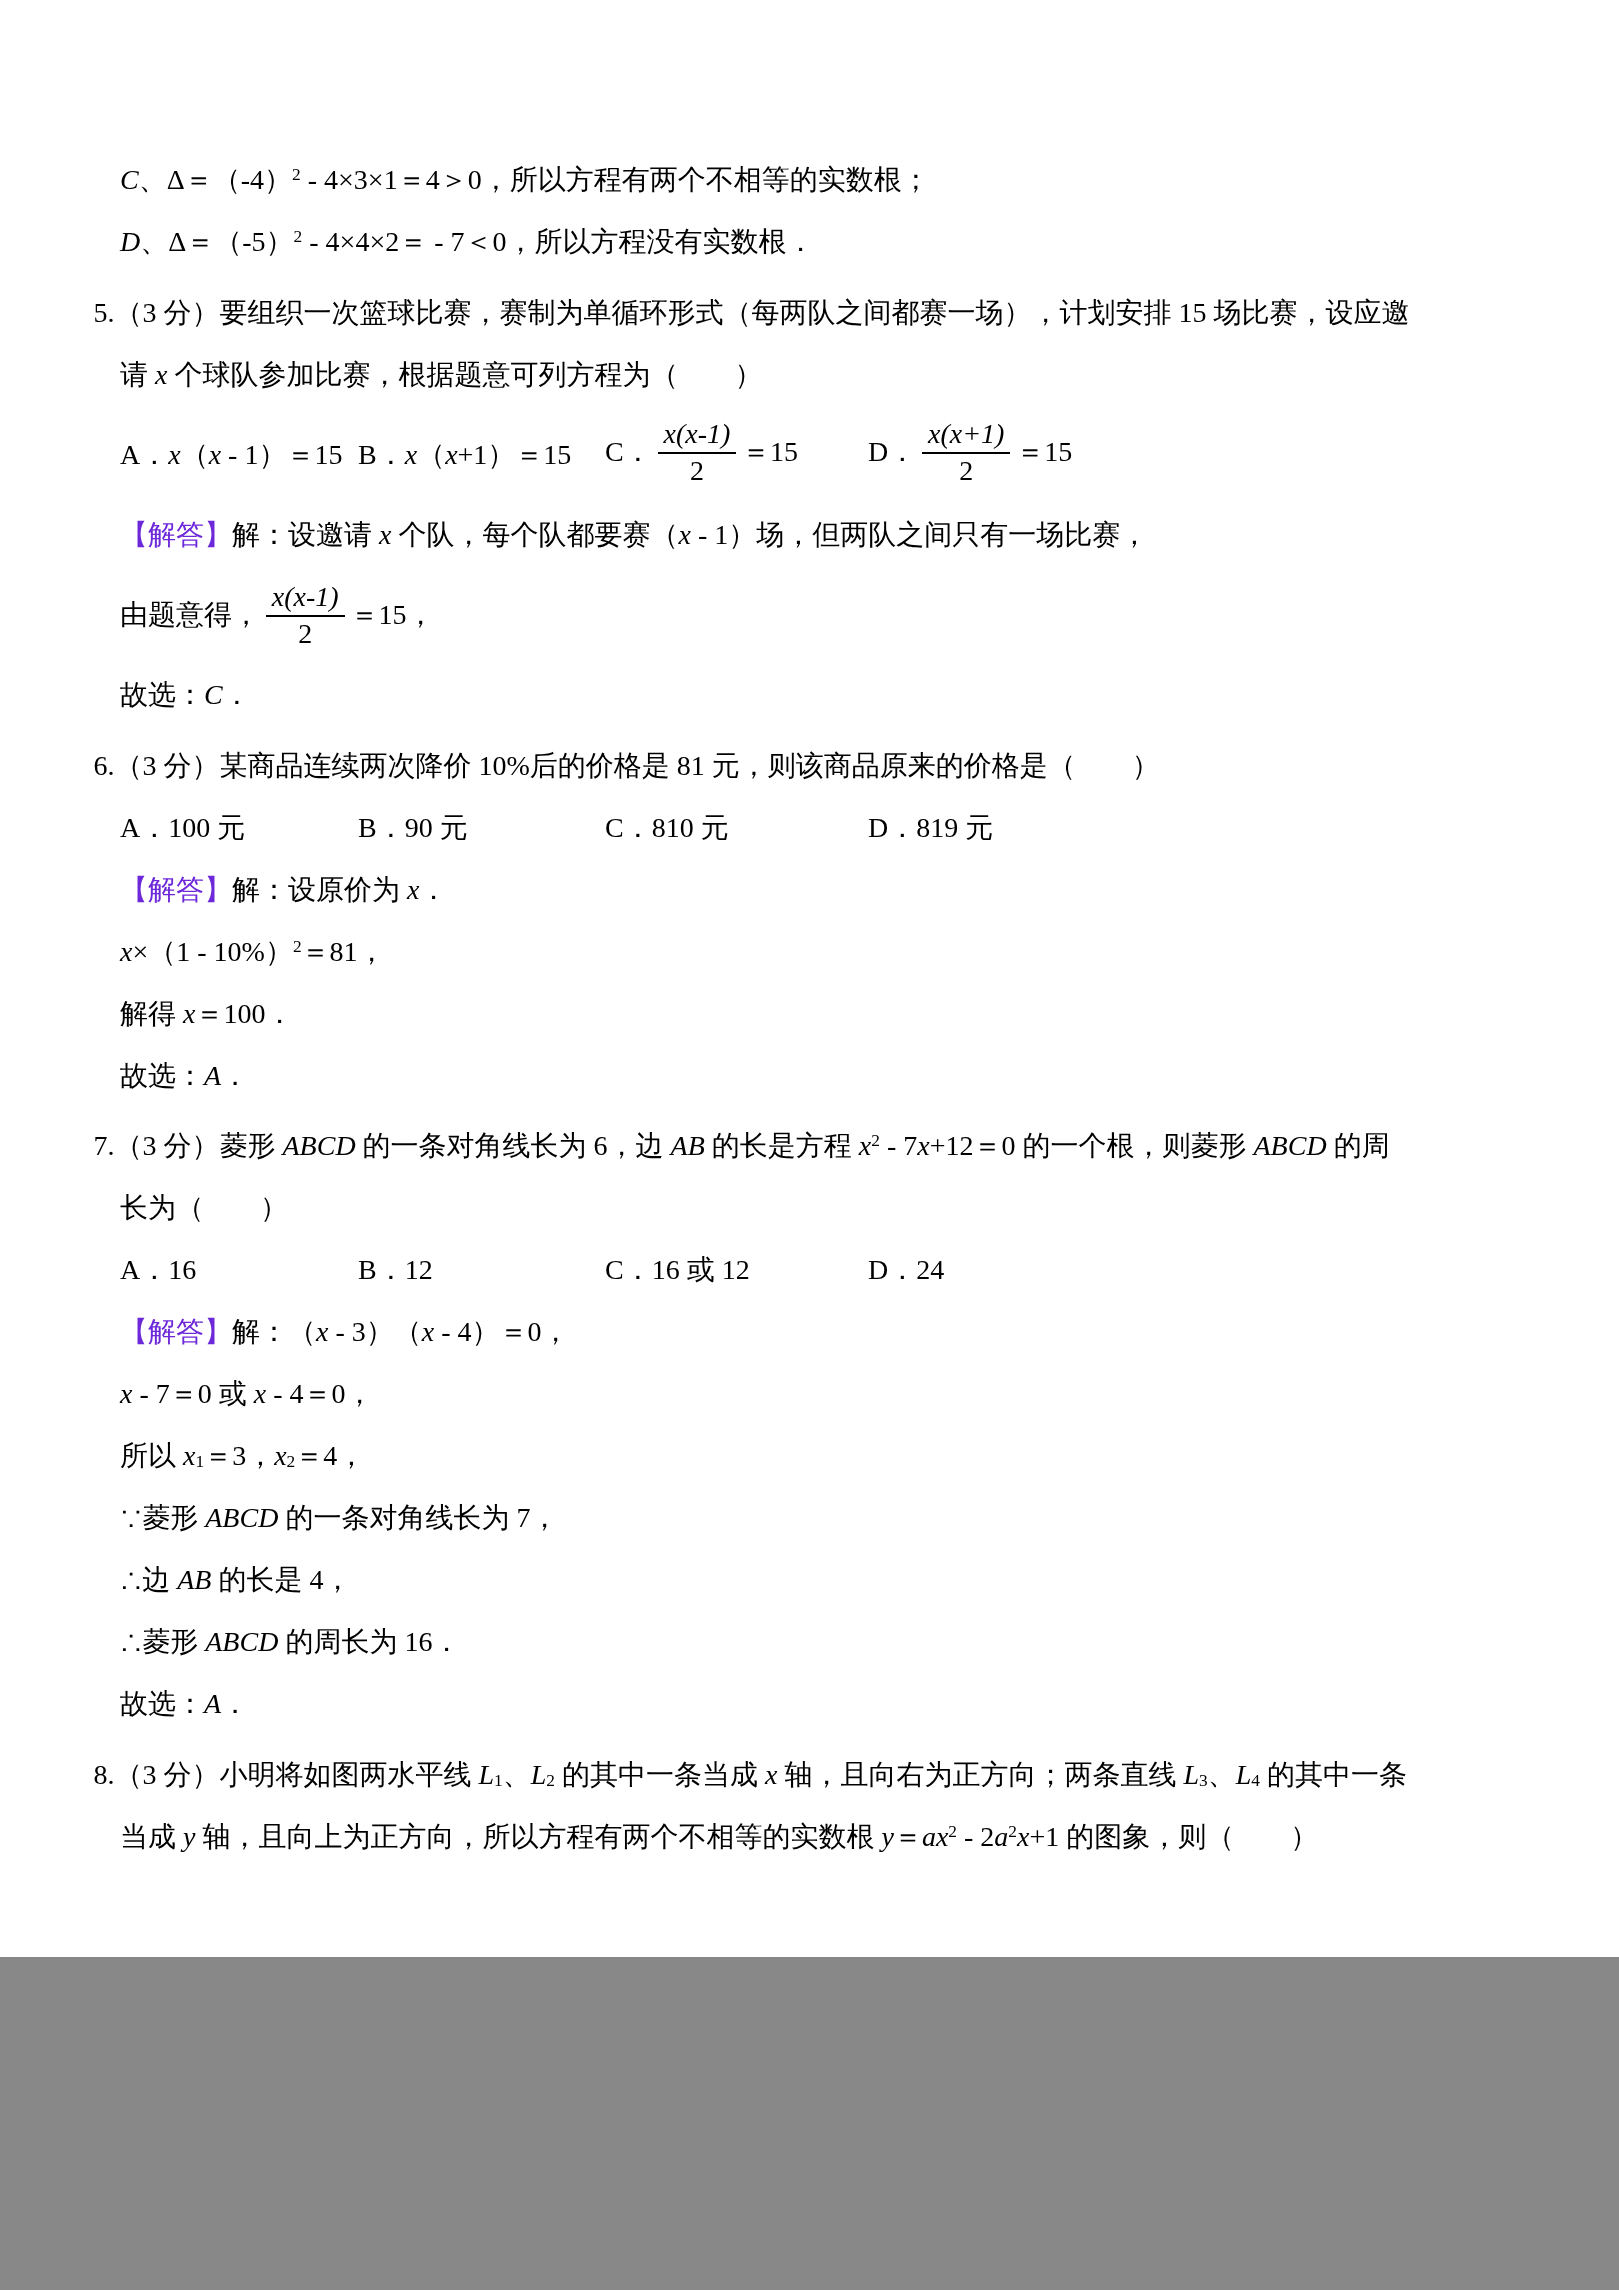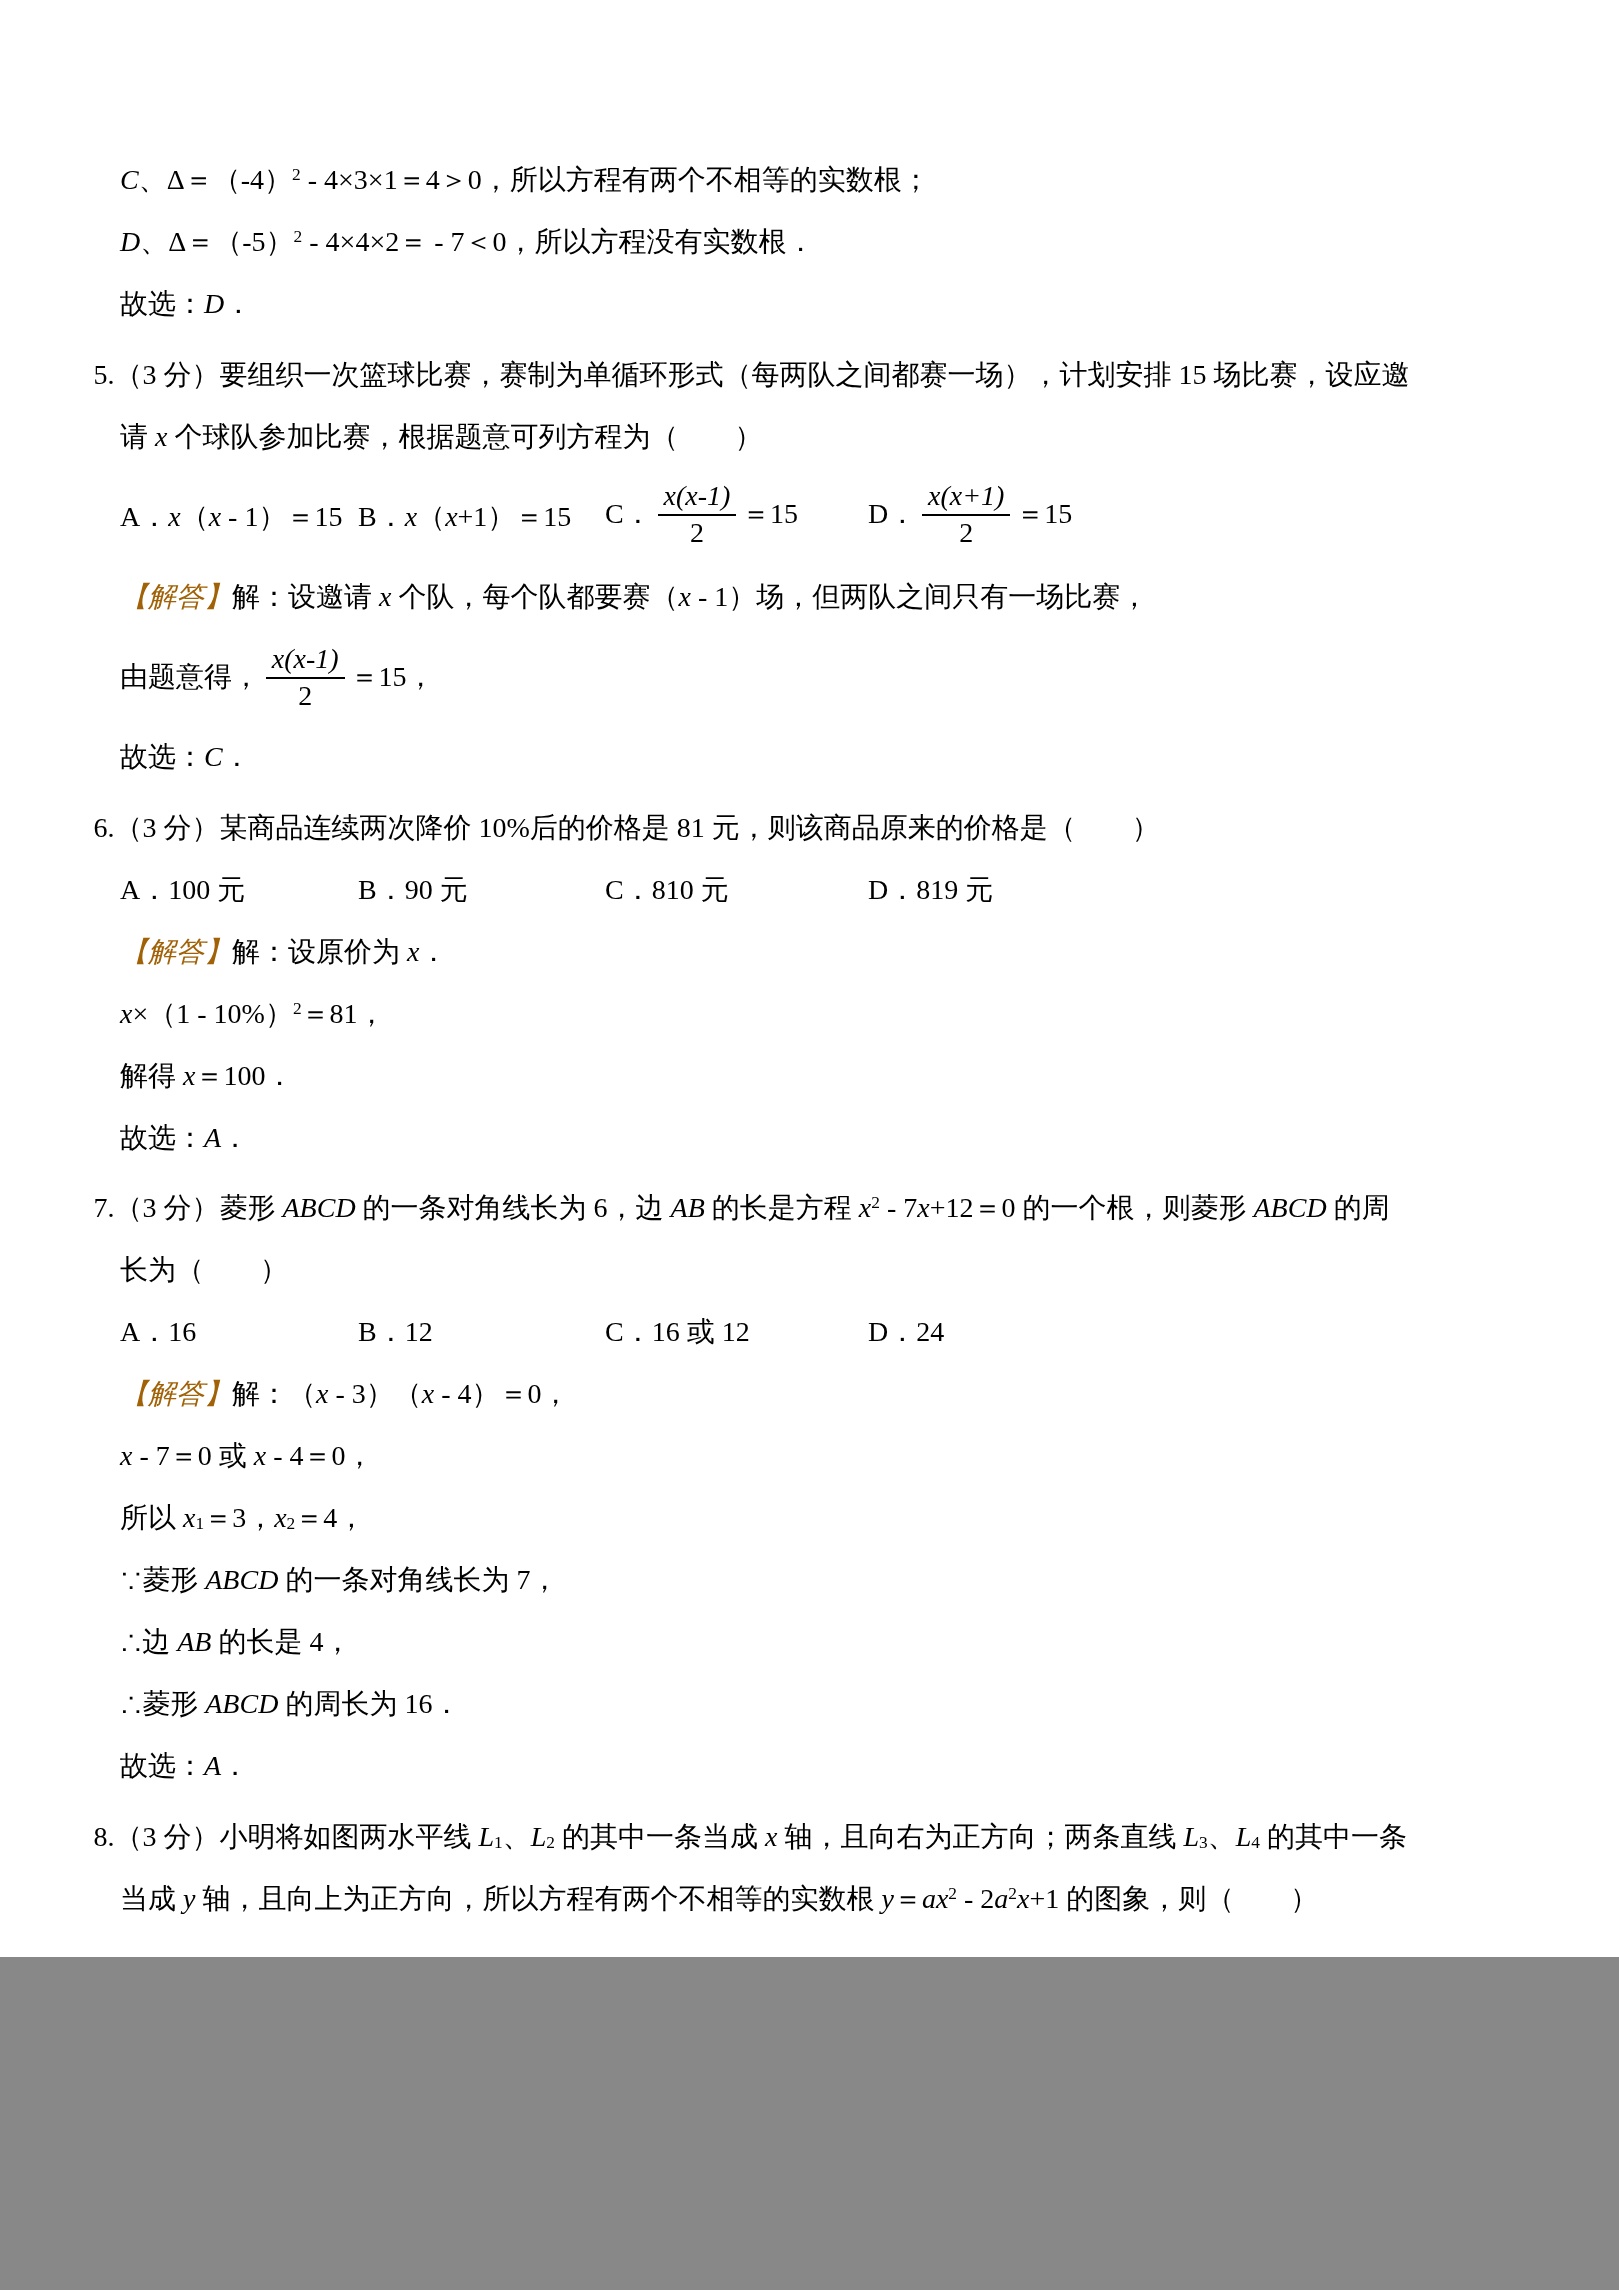--- a/index.html
+++ b/index.html
@@ -27,21 +27,21 @@
   .dline.opts{
     display:grid;
     grid-template-columns:238px 247px 263px auto;
     align-items:center;
   }
   .dline.opts .opt-cell{line-height:normal;}
   .cn{font-family:"Liberation Serif","DejaVu Serif",serif;}
   .mi{font-family:"Liberation Serif","DejaVu Serif",serif;font-style:italic;}
   .sup{font-size:0.62em;vertical-align:0.5em;line-height:0;}
   .sub{font-size:0.62em;vertical-align:-0.12em;line-height:0;}
-  .ans{color:#a16207;font-style:italic;}
+  .ans{color:#6d28d9;}
   .frac{
     display:inline-flex;
     flex-direction:column;
     align-items:center;
     vertical-align:middle;
     margin:0 5.9px;
     line-height:1.15;
     transform:translateY(-2px);
   }
   .frac .num{
@@ -60,21 +60,20 @@
   }
   .footer .bold{font-weight:bold;}
 </style>
 </head>
 <body>
 
 <div class="page">
   <div class="doc">
       <div class="dline"><span class="mi">C</span><span class="cn">、Δ＝（-4）</span><span class="sup">2</span><span class="cn"> - 4×3×1＝4＞0，所以方程有两个不相等的实数根；</span></div>
       <div class="dline"><span class="mi">D</span><span class="cn">、Δ＝（-5）</span><span class="sup">2</span><span class="cn"> - 4×4×2＝ - 7＜0，所以方程没有实数根．</span></div>
-      <div class="dline"><span class="cn">故选：</span><span class="mi">D</span><span class="cn">．</span></div>
       <div class="dline q"><span class="cn">5.（3 分）要组织一次篮球比赛，赛制为单循环形式（每两队之间都赛一场），计划安排 15 场比赛，设应邀</span></div>
       <div class="dline"><span class="cn">请 </span><span class="mi">x</span><span class="cn"> 个球队参加比赛，根据题意可列方程为（　　）</span></div>
       <div class="dline opts tall"><span class="opt-cell" style="white-space: pre;"><span class="cn">A．</span><span class="mi">x</span><span class="cn">（</span><span class="mi">x</span><span class="cn"> - 1）＝15</span></span><span class="opt-cell" style="white-space: pre;"><span class="cn">B．</span><span class="mi">x</span><span class="cn">（</span><span class="mi">x</span><span class="cn">+1）＝15</span></span><span class="opt-cell" style="white-space: pre;"><span class="cn">C．</span><span class="frac"><span class="num">x(x-1)</span><span class="den">2</span></span><span class="cn">＝15</span></span><span class="opt-cell" style="white-space: pre;"><span class="cn">D．</span><span class="frac"><span class="num">x(x+1)</span><span class="den">2</span></span><span class="cn">＝15</span></span></div>
       <div class="dline"><span class="ans">【解答】</span><span class="cn">解：设邀请 </span><span class="mi">x</span><span class="cn"> 个队，每个队都要赛（</span><span class="mi">x</span><span class="cn"> - 1）场，但两队之间只有一场比赛，</span></div>
       <div class="dline tall"><span class="cn">由题意得，</span><span class="frac"><span class="num">x(x-1)</span><span class="den">2</span></span><span class="cn">＝15，</span></div>
       <div class="dline"><span class="cn">故选：</span><span class="mi">C</span><span class="cn">．</span></div>
       <div class="dline q"><span class="cn">6.（3 分）某商品连续两次降价 10%后的价格是 81 元，则该商品原来的价格是（　　）</span></div>
       <div class="dline opts"><span class="opt-cell" style="white-space: pre;"><span class="cn">A．100 元</span></span><span class="opt-cell" style="white-space: pre;"><span class="cn">B．90 元</span></span><span class="opt-cell" style="white-space: pre;"><span class="cn">C．810 元</span></span><span class="opt-cell" style="white-space: pre;"><span class="cn">D．819 元</span></span></div>
       <div class="dline"><span class="ans">【解答】</span><span class="cn">解：设原价为 </span><span class="mi">x</span><span class="cn">．</span></div>
       <div class="dline"><span class="mi">x</span><span class="cn">×（1 - 10%）</span><span class="sup">2</span><span class="cn">＝81，</span></div>

